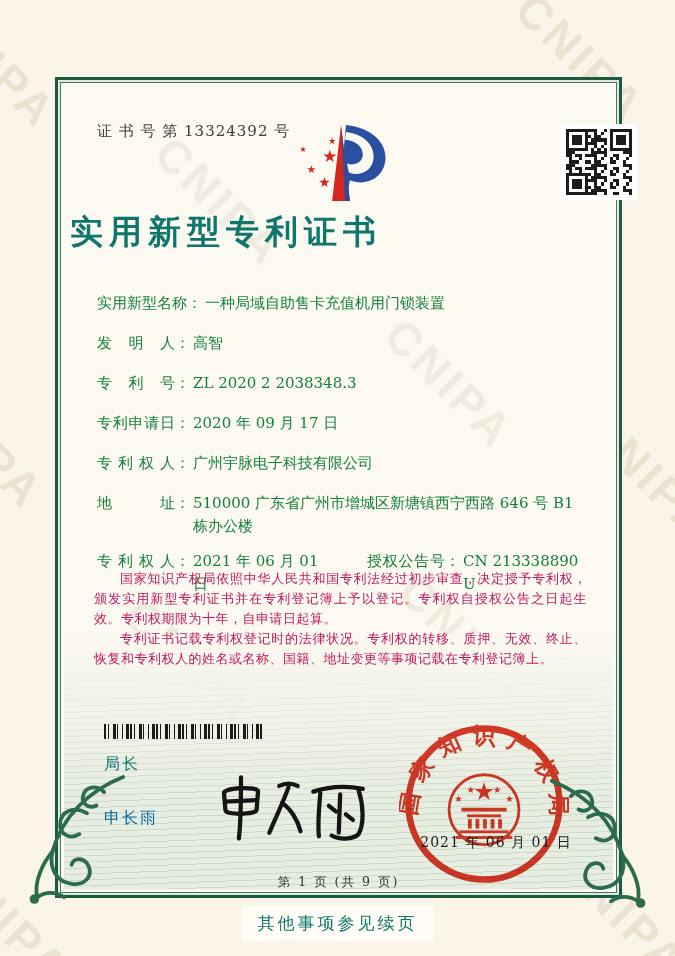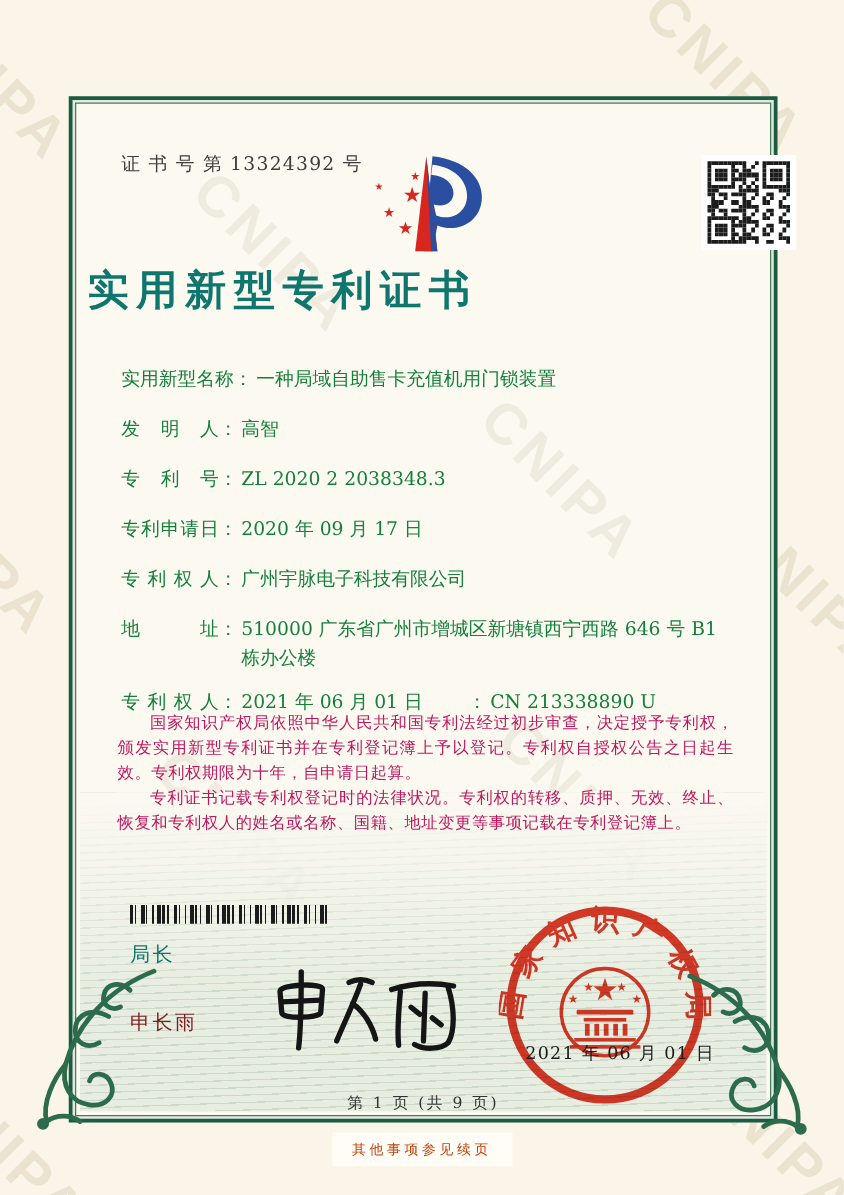--- a/index.html
+++ b/index.html
@@ -91,42 +91,42 @@
     position:absolute;left:40px;top:638px;width:160px;height:15px;z-index:2;
     background-image:repeating-linear-gradient(90deg,
       #1b1b1b 0 2px, transparent 2px 4px,
       #1b1b1b 4px 5px, transparent 5px 9px,
       #1b1b1b 9px 12px, transparent 12px 13px,
       #1b1b1b 13px 14px, transparent 14px 18px,
       #1b1b1b 18px 19px, transparent 19px 22px,
       #1b1b1b 22px 25px, transparent 25px 26px);
   }
   .sig-title{position:absolute;left:40px;top:668px;font-size:16px;color:#0f766e;z-index:2;letter-spacing:2px;}
-  .sig-name{position:absolute;left:40px;top:722px;font-size:16px;color:#7f1d1d;z-index:2;letter-spacing:2px;}
+  .sig-name{position:absolute;left:40px;top:722px;font-size:16px;color:#0369a1;z-index:2;letter-spacing:2px;}
   .sig-hand{position:absolute;left:143px;top:668px;width:170px;height:105px;z-index:2;}
   .seal{position:absolute;left:335px;top:633px;width:170px;height:170px;z-index:4;mix-blend-mode:multiply;}
   .seal-date{
     position:absolute;left:352px;top:748px;width:160px;z-index:5;
     text-align:center;font-size:14px;color:#1b1b1b;letter-spacing:1px;
   }
   .page-num{
     position:absolute;left:0;right:0;top:788px;z-index:2;
     text-align:center;font-size:12.5px;color:#333;letter-spacing:2px;
   }
   
   .orn{position:absolute;width:105px;height:140px;z-index:4;}
   .orn-bl{left:22px;top:768px;}
   .orn-br{left:548px;top:772px;transform:scaleX(-1);}
   
   .footer-note{
     position:absolute;left:0;right:0;top:906px;z-index:3;text-align:center;
   }
   .footer-note span{
     display:inline-block;background:#fffdf6;padding:6px 16px;
-    font-size:11px;color:#c2410c;letter-spacing:3px;
+    font-size:17px;color:#0f766e;letter-spacing:3px;
   }
 </style>
 </head>
 <body>
 
 <div class="page">
 
   <span class="wm" style="left:-45px;top:-12px;">CNIPA</span>
   <span class="wm" style="left:543px;top:-18px;">CNIPA</span>
   <span class="wm" style="left:-58px;top:368px;">CNIPA</span>
@@ -638,20 +638,21 @@
               <span class="fcolon">：</span>
             <span class="fvalue">510000 广东省广州市增城区新塘镇西宁西路 646 号 B1 栋办公楼</span>
           </div>
           <div class="frow">
             <span class="fgroup">
               <span class="flabel">专利权人</span>
                 <span class="fcolon">：</span>
               <span>2021 年 06 月 01 日</span>
             </span>
             <span class="fgroup fgroup2">
+              <span class="flabel">授权公告号</span>
                 <span class="fcolon">：</span>
               <span>CN 213338890 U</span>
             </span>
           </div>
         </div>
 
         <div class="paras">
           <p>国家知识产权局依照中华人民共和国专利法经过初步审查，决定授予专利权，颁发实用新型专利证书并在专利登记簿上予以登记。专利权自授权公告之日起生效。专利权期限为十年，自申请日起算。</p>
           <p>专利证书记载专利权登记时的法律状况。专利权的转移、质押、无效、终止、恢复和专利权人的姓名或名称、国籍、地址变更等事项记载在专利登记簿上。</p>
         </div>

